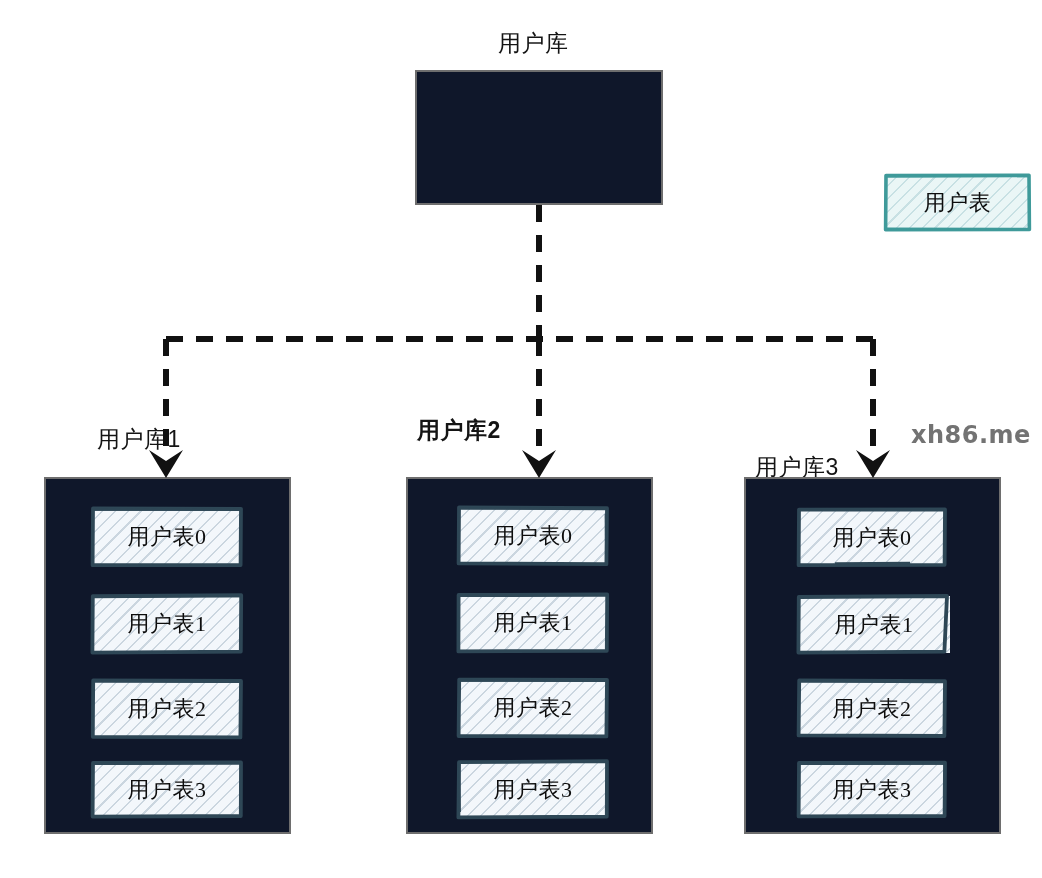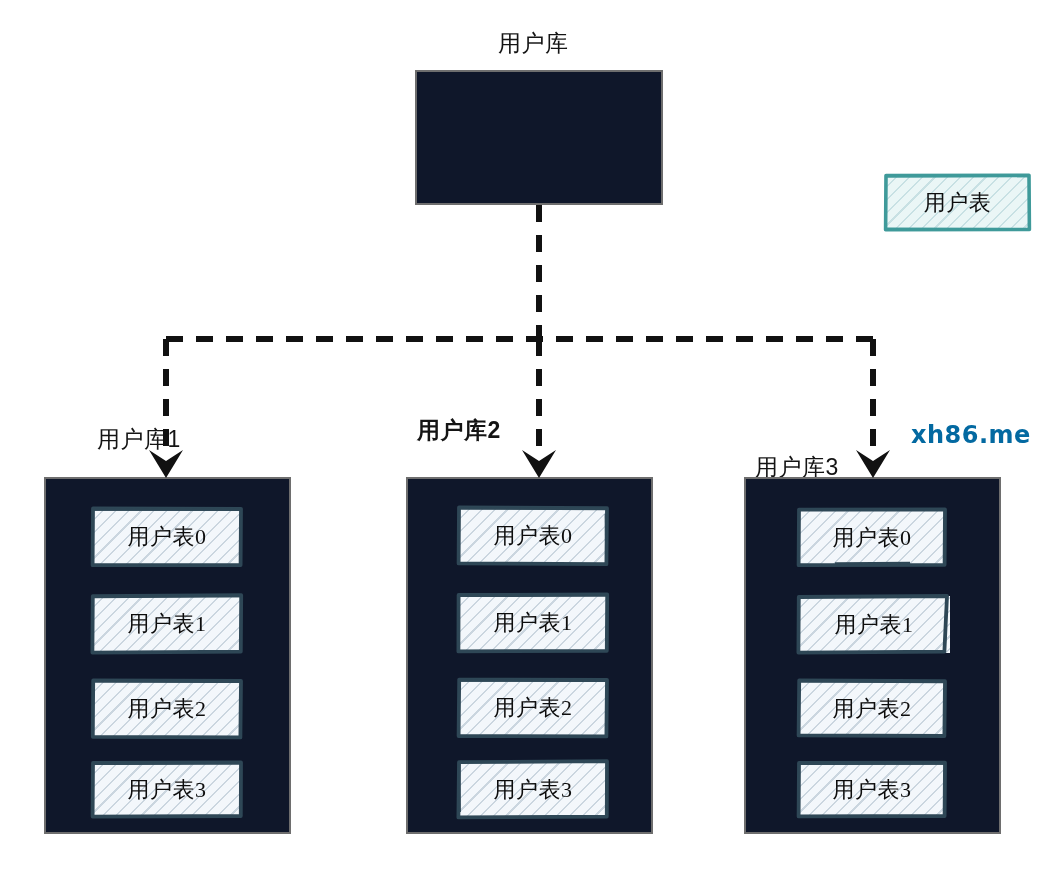--- a/index.html
+++ b/index.html
@@ -110,21 +110,21 @@
     pointer-events: none;
   }
 
   
   .watermark {
     position: absolute;
     left: 911px;
     top: 421px;
     font-size: 24px;
     font-weight: bold;
-    color: #0369a1;
+    color: #737373;
     font-family: "DejaVu Sans", sans-serif;
     letter-spacing: 0.5px;
     white-space: nowrap;
   }
 </style>
 </head>
 <body>
 
 <div id="canvas">
 

